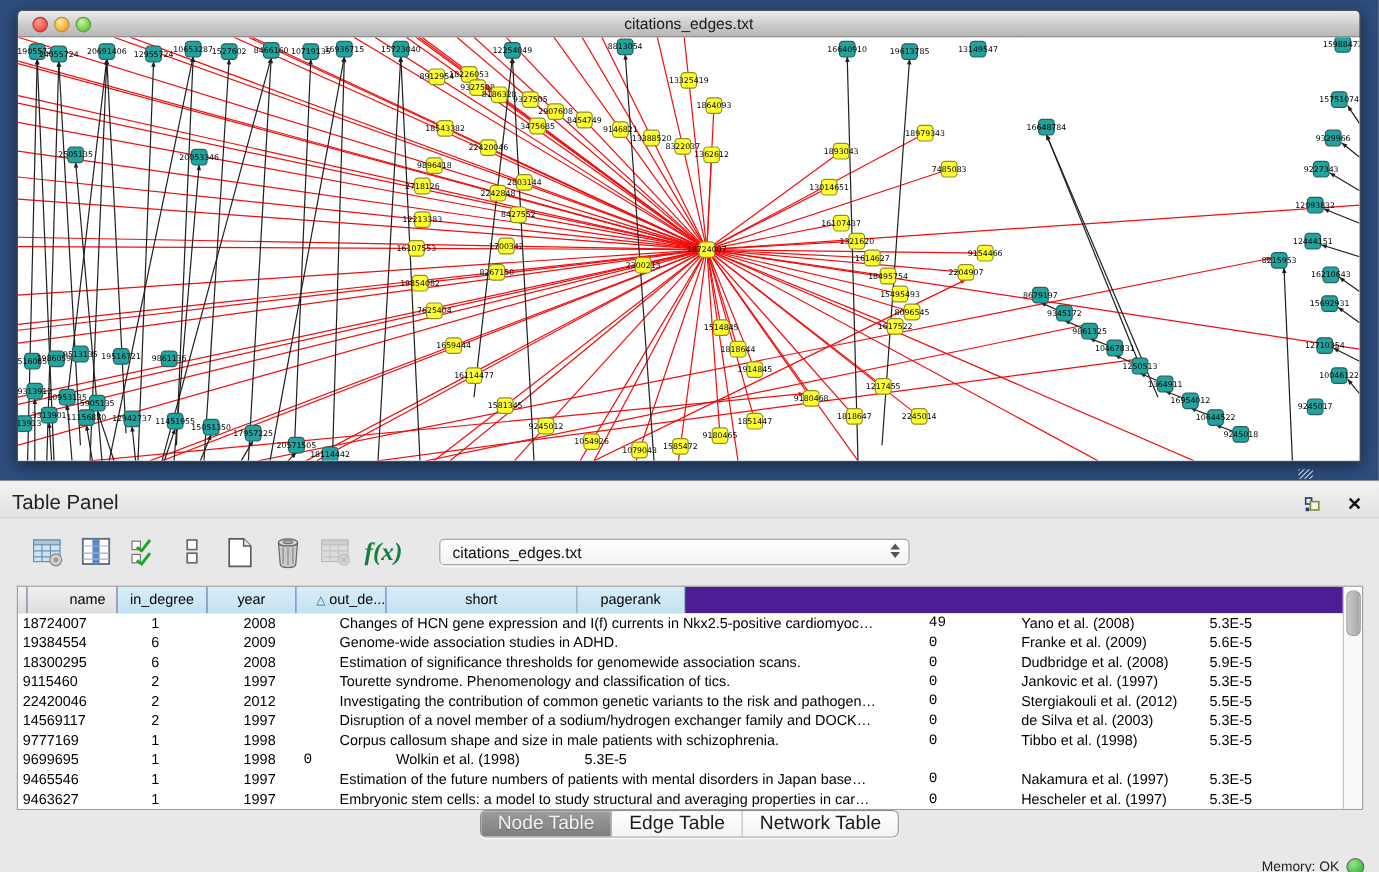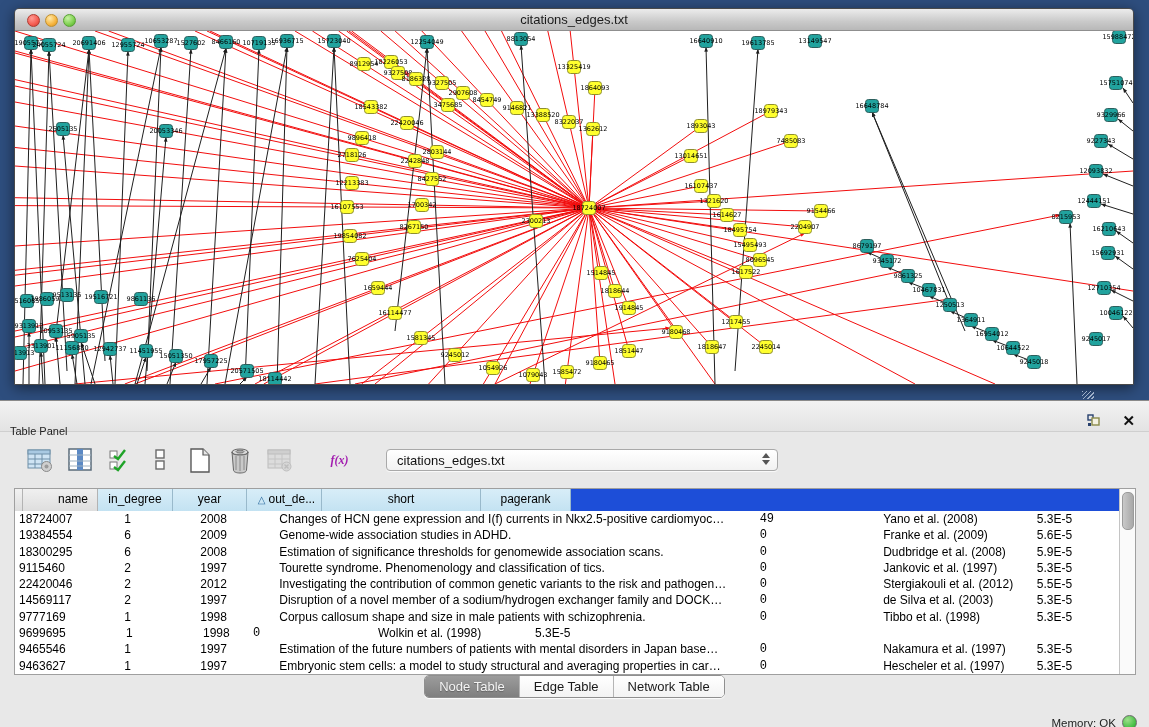--- a/index.html
+++ b/index.html
@@ -21,65 +21,65 @@
   .tl.yel{left:30px;background:radial-gradient(circle at 35% 30%,#ffe9a8,#f6b43e 60%,#d18f23);border:1px solid #c08f2e;}
   .tl.grn{left:48px;background:radial-gradient(circle at 35% 30%,#c7f2a4,#7ed04f 60%,#4fa52c);border:1px solid #58a133;}
   .canvas{position:relative;width:1118px;height:353px;background:#ffffff;overflow:hidden;}
   .grip{position:absolute;right:55px;bottom:1px;width:12px;height:8px;
     background:repeating-linear-gradient(135deg,#9fb0c8 0 1px,transparent 1px 3px);}
   
   .tpanel{position:absolute;left:0;top:400px;width:1149px;height:327px;
     background:#e8e8e8;border-top:1px solid #8a8a8a;}
   .phead{position:relative;height:30px;background:linear-gradient(#f2f2f2,#e3e3e3);
     border-bottom:1px solid #cfcfcf;}
-  .ptitle{position:absolute;left:10px;top:24px;font-size:11px;color:#222;}
+  .ptitle{position:absolute;left:10px;top:8px;font-size:17px;color:#222;}
   .pbtns{position:absolute;right:14px;top:6px;display:flex;gap:14px;align-items:center;}
   .closex{font-size:15px;font-weight:bold;color:#111;line-height:16px;cursor:default;}
   .toolbar{position:relative;height:56px;display:flex;align-items:center;
     padding-left:26px;gap:13px;}
   .tbicon{width:27px;height:27px;display:flex;align-items:center;justify-content:center;}
   .fx{font-family:"Liberation Serif",serif;font-style:italic;font-weight:bold;
-    font-size:12px;color:#a21caf;margin-left:20px;}
+    font-size:21px;color:#15803d;}
   .combo{margin-left:20px;width:392px;height:22px;background:linear-gradient(#ffffff,#f2f2f2);
     border:1px solid #a9a9a9;border-radius:4px;position:relative;
     font-size:13px;line-height:22px;color:#111;padding-left:10px;box-sizing:border-box;
     box-shadow:0 1px 1px rgba(255,255,255,.8);}
   .combo .arrows{position:absolute;right:7px;top:3px;display:flex;flex-direction:column;gap:2px;}
   .combo .arrows i{display:block;width:0;height:0;border-left:4px solid transparent;border-right:4px solid transparent;}
   .combo .arrows .up{border-bottom:5px solid #555;}
   .combo .arrows .dn{border-top:5px solid #555;}
   
   .tablewrap{position:absolute;left:14px;top:87px;width:1122px;height:187px;
     background:#ffffff;border:1px solid #9f9f9f;box-sizing:border-box;overflow:hidden;}
-  .thead{display:flex;height:22px;background:#1d4ed8;border-bottom:1px solid #a3a3a3;}
+  .thead{display:flex;height:22px;background:#4c1d95;border-bottom:1px solid #a3a3a3;}
   .hcorner{width:8px;background:linear-gradient(#f2f2f2,#ddd);border-right:1px solid #b3b3b3;box-sizing:border-box;}
   .hcell{box-sizing:border-box;border-right:1px solid #99b9cb;background:linear-gradient(#d8edf8,#c3e2f2);
     font-size:12px;line-height:21px;color:#000;text-align:center;overflow:hidden;white-space:nowrap;}
   .hcell.gray{background:linear-gradient(#f0f0f0,#dedede);border-right:1px solid #b3b3b3;}
   .h0{width:75px;text-align:right;padding-right:9px;}
   .h1{width:75px;} .h2{width:74px;} .h3{width:521px;}
-  .h4{width:75px;text-align:center;padding-left:5px;} .h5{width:159px;} .h6{width:90px;}
+  .h4{width:75px;text-align:right;padding-left:5px;} .h5{width:159px;} .h6{width:90px;}
   .sortind{color:#2e6da0;font-size:10px;margin-right:3px;}
   .tbody{position:absolute;left:0;top:22px;right:16px;bottom:0;background:#fff;}
   .trow{display:flex;height:16.3px;}
   .tcell{box-sizing:border-box;font-size:12px;line-height:16.3px;color:#000;
     overflow:hidden;white-space:nowrap;}
   .c0{width:83px;padding-left:4px;} .c1{width:75px;padding-left:28px;}
   .c2{width:74px;padding-left:30px;} .c3{width:521px;padding-left:36px;}
-  .c4{width:75px;padding-left:6px;font-family:Liberation Mono, monospace;} .c5{width:159px;padding-left:8px;margin-left:48px;}
+  .c4{width:75px;padding-left:6px;font-family:Liberation Mono, monospace;} .c5{width:159px;padding-left:8px;}
   .c6{width:90px;padding-left:6px;}
   .vscroll{position:absolute;right:0;top:0;bottom:0;width:16px;background:#fafafa;
     border-left:1px solid #c4c4c4;box-sizing:border-box;}
   .vthumb{position:absolute;left:2px;top:3px;width:10px;height:36px;border-radius:5px;
     background:linear-gradient(90deg,#c9c9c9,#a8a8a8);border:1px solid #9b9b9b;}
   
   .tabs{position:absolute;left:0;right:0;top:274px;display:flex;justify-content:center;}
   .seg{display:flex;border:1px solid #8f8f8f;border-radius:5px;overflow:hidden;
     background:#fdfdfd;box-shadow:0 1px 1px rgba(255,255,255,.9);}
-  .seg .tab{font-size:13px;line-height:21px;padding:0 14px;color:#1a1a1a;
+  .seg .tab{font-size:16px;line-height:21px;padding:0 14px;color:#1a1a1a;
     border-right:1px solid #b5b5b5;background:linear-gradient(#ffffff,#f3f3f3);}
   .seg .tab:last-child{border-right:none;}
   .seg .tab.sel{background:linear-gradient(#9c9c9c,#7f7f7f);color:#f4f4f4;
     text-shadow:0 1px 1px rgba(0,0,0,.3);}
   
   .status{position:absolute;right:12px;top:314px;display:flex;align-items:center;gap:6px;}
   .memlabel{font-size:11.5px;color:#222;}
   .memdot{width:13px;height:13px;border-radius:50%;
     background:radial-gradient(circle at 35% 30%,#9fe08a,#46c046 65%,#2f9a2f);
     border:1px solid #6a6a6a;}

